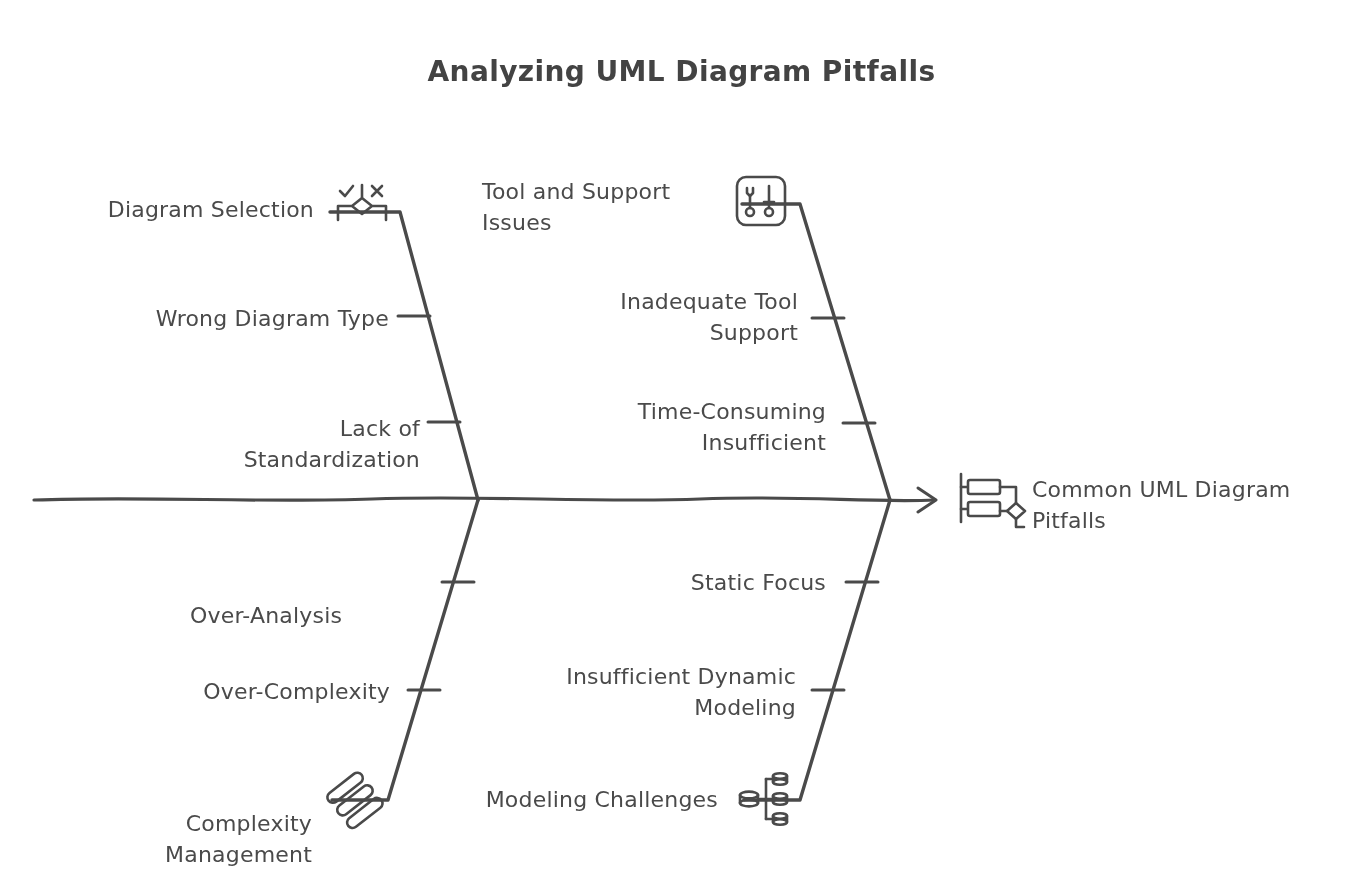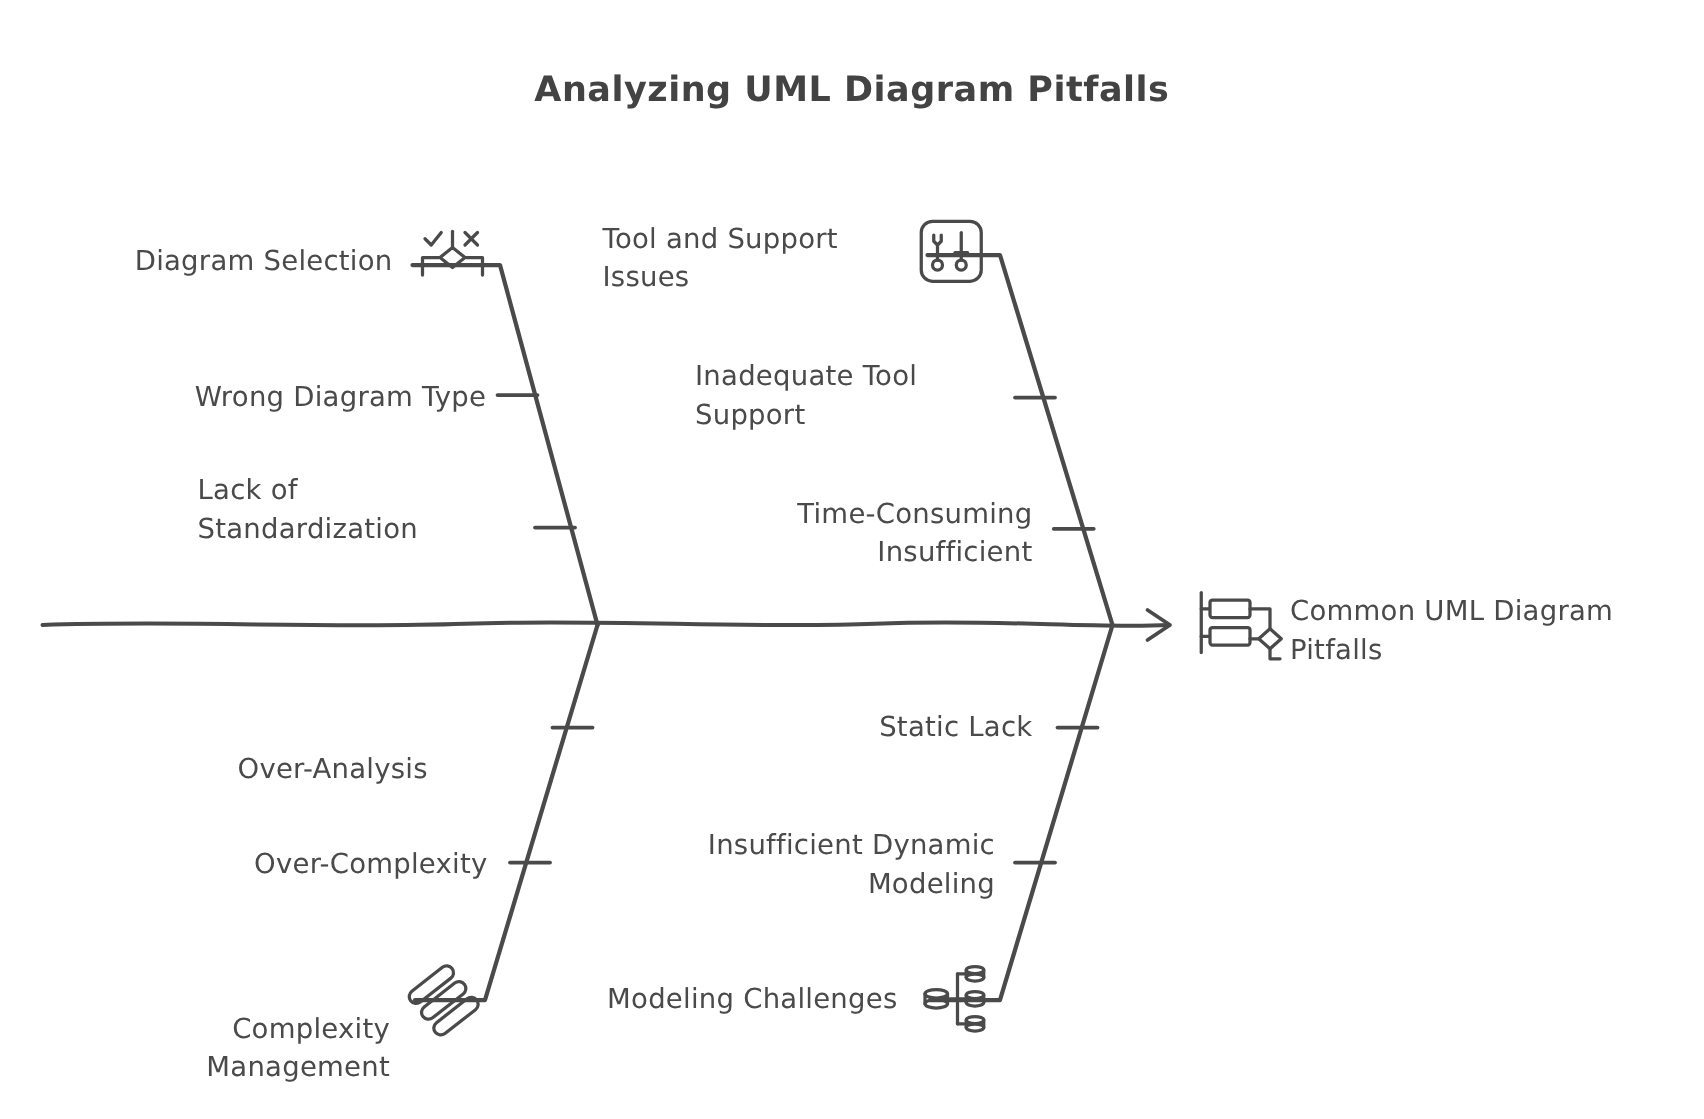--- a/index.html
+++ b/index.html
@@ -69,22 +69,22 @@
 
   
   .cat-label { font-size: 22px; }
   #cat-diagram-selection { left: 86px;  top: 194px; width: 228px; text-align: right; }
   #cat-tool-support      { left: 482px; top: 176px; width: 236px; }
   #cat-complexity-mgmt   { left: 110px; top: 770px; width: 202px; text-align: right; margin-top: 38px; }
   #cat-modeling-chal     { left: 440px; top: 784px; width: 278px; text-align: right; }
 
   
   #sub-wrong-diagram-type   { left: 108px; top: 303px; width: 281px; text-align: right; }
-  #sub-lack-standardization { left: 158px; top: 377px; width: 262px; }
-  #sub-inadequate-tool      { left: 556px; top: 286px; width: 258px; }
+  #sub-lack-standardization { left: 158px; top: 413px; width: 262px; text-align: right; }
+  #sub-inadequate-tool      { left: 540px; top: 286px; width: 258px; text-align: right; }
   #sub-time-consuming       { left: 570px; top: 396px; width: 256px; text-align: right; }
   #sub-over-analysis        { left: 190px; top: 600px; width: 230px; text-align: left; }
   #sub-over-complexity      { left: 158px; top: 676px; width: 232px; text-align: right; }
   #sub-static-focus         { left: 610px; top: 567px; width: 216px; text-align: right; }
   #sub-insufficient-dynamic { left: 510px; top: 661px; width: 286px; text-align: right; }
 
   
   #effect-label {
     left: 1032px; top: 474px; width: 310px; text-align: left;
   }
@@ -222,19 +222,19 @@
 Standardization</div>
 
   <div class="lbl" id="sub-inadequate-tool">Inadequate Tool
 Support</div>
   <div class="lbl" id="sub-time-consuming">Time-Consuming
 Insufficient</div>
 
   <div class="lbl" id="sub-over-analysis">Over-Analysis</div>
   <div class="lbl" id="sub-over-complexity">Over-Complexity</div>
 
-  <div class="lbl" id="sub-static-focus">Static Lack</div>
+  <div class="lbl" id="sub-static-focus">Static Focus</div>
   <div class="lbl" id="sub-insufficient-dynamic">Insufficient Dynamic
 Modeling</div>
 
   <div class="lbl" id="effect-label">Common UML Diagram Pitfalls</div>
 
 </div>
 
 </body></html>

